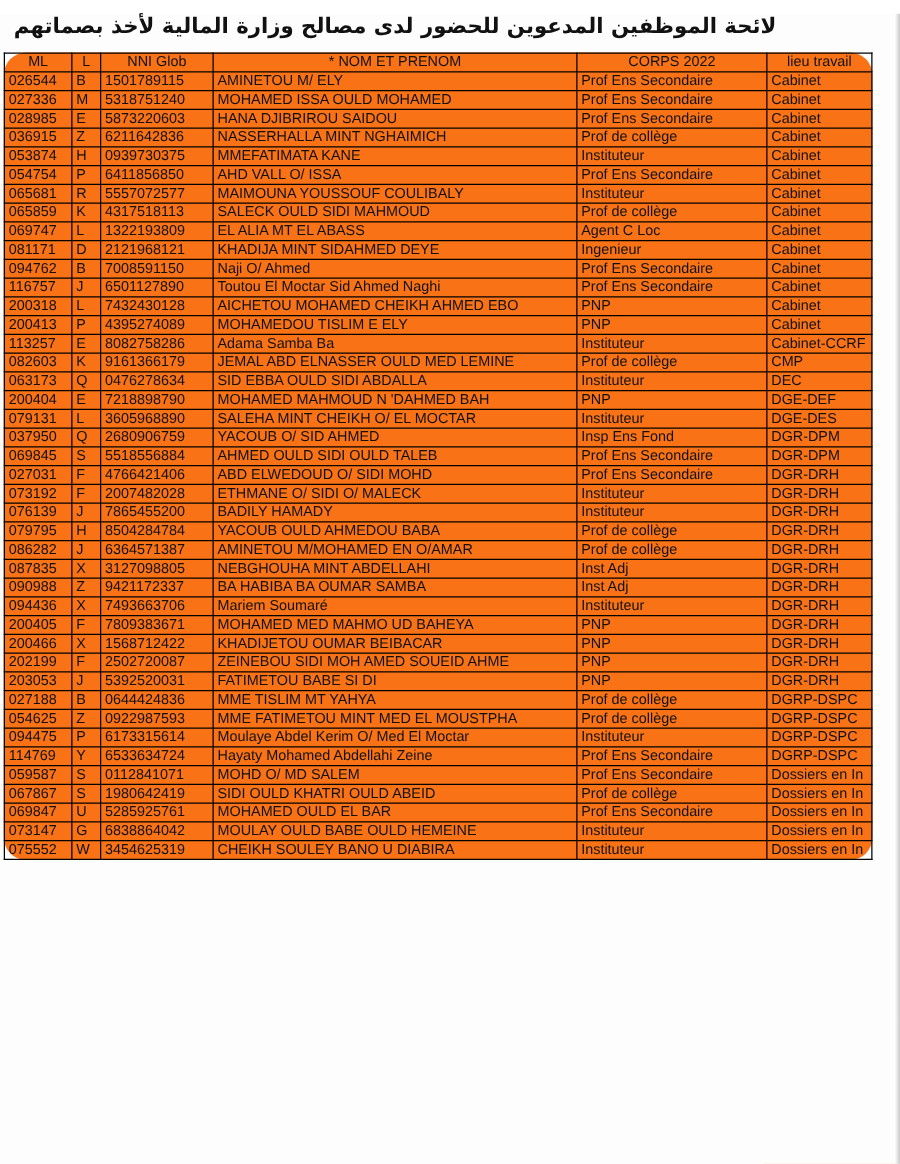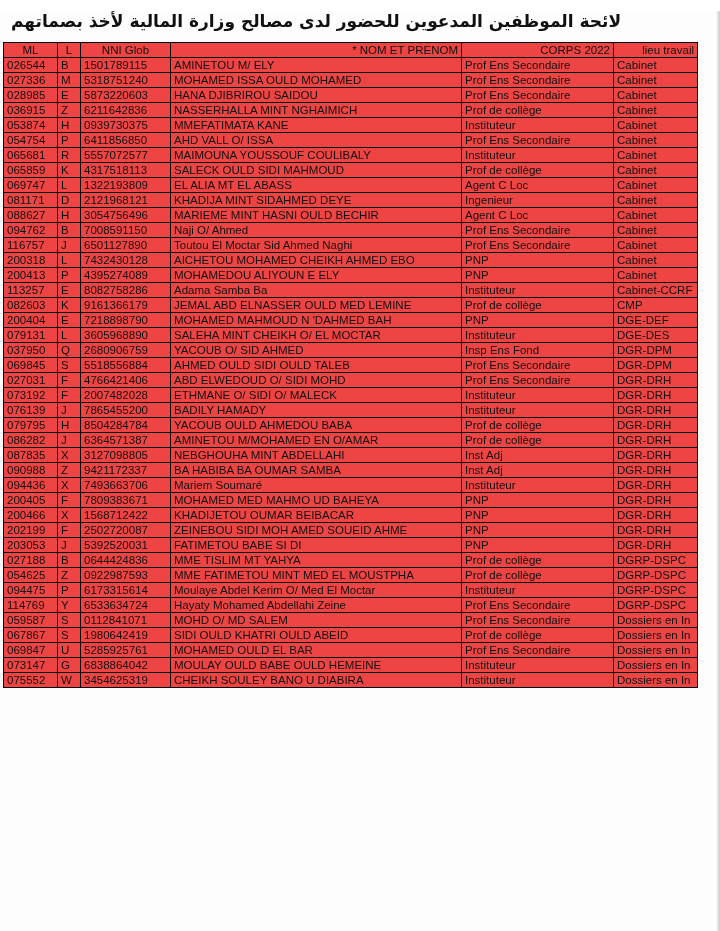--- a/index.html
+++ b/index.html
@@ -27,21 +27,22 @@
     font-weight: 700;
     color: #111;
     letter-spacing: 0px;
     font-family: "DejaVu Sans", "Liberation Sans", sans-serif;
   }
   table.emp {
     border-collapse: collapse;
     table-layout: fixed;
     width: 694px;
     margin: 8px 0 0 3px;
-    background: #ef4444;
+    background: #f97316;
+    border-radius: 18px;
   }
   table.emp th, table.emp td {
     border: 1.6px solid #000;
     height: 14px;
     line-height: 14px;
     padding: 0 3px;
     font-size: 11.5px;
     color: #111;
     white-space: nowrap;
     overflow: hidden;
@@ -49,21 +50,21 @@
   table.emp th { font-weight: normal; }
   
   col.c0 { width: 54px; }
   col.c1 { width: 23px; }
   col.c2 { width: 90px; }
   col.c3 { width: 291px; }
   col.c4 { width: 152px; }
   col.c5 { width: 84px; }
   
   th.c0, th.c1, th.c2 { text-align: center; }
-  th.c3, th.c4, th.c5 { text-align: right; }
+  th.c3, th.c4, th.c5 { text-align: center; }
   
   td { text-align: left; }
   td.c1 { padding-left: 2px; }
 </style>
 </head>
 <body>
 
 <div class="page">
   <h1 class="title">لائحة الموظفين المدعوين للحضور لدى مصالح وزارة المالية لأخذ بصماتهم</h1>
 
@@ -161,28 +162,20 @@
         </tr>
         <tr>
           <td class="c0">081171</td>
           <td class="c1">D</td>
           <td class="c2">2121968121</td>
           <td class="c3">KHADIJA MINT SIDAHMED DEYE</td>
           <td class="c4">Ingenieur</td>
           <td class="c5">Cabinet</td>
         </tr>
         <tr>
-          <td class="c0">088627</td>
-          <td class="c1">H</td>
-          <td class="c2">3054756496</td>
-          <td class="c3">MARIEME MINT HASNI OULD BECHIR</td>
-          <td class="c4">Agent C Loc</td>
-          <td class="c5">Cabinet</td>
-        </tr>
-        <tr>
           <td class="c0">094762</td>
           <td class="c1">B</td>
           <td class="c2">7008591150</td>
           <td class="c3">Naji O/ Ahmed</td>
           <td class="c4">Prof Ens Secondaire</td>
           <td class="c5">Cabinet</td>
         </tr>
         <tr>
           <td class="c0">116757</td>
           <td class="c1">J</td>
@@ -196,39 +189,47 @@
           <td class="c1">L</td>
           <td class="c2">7432430128</td>
           <td class="c3">AICHETOU MOHAMED CHEIKH AHMED EBO</td>
           <td class="c4">PNP</td>
           <td class="c5">Cabinet</td>
         </tr>
         <tr>
           <td class="c0">200413</td>
           <td class="c1">P</td>
           <td class="c2">4395274089</td>
-          <td class="c3">MOHAMEDOU ALIYOUN E ELY</td>
+          <td class="c3">MOHAMEDOU TISLIM E ELY</td>
           <td class="c4">PNP</td>
           <td class="c5">Cabinet</td>
         </tr>
         <tr>
           <td class="c0">113257</td>
           <td class="c1">E</td>
           <td class="c2">8082758286</td>
           <td class="c3">Adama Samba Ba</td>
           <td class="c4">Instituteur</td>
           <td class="c5">Cabinet-CCRF</td>
         </tr>
         <tr>
           <td class="c0">082603</td>
           <td class="c1">K</td>
           <td class="c2">9161366179</td>
           <td class="c3">JEMAL ABD ELNASSER OULD MED LEMINE</td>
           <td class="c4">Prof de collège</td>
           <td class="c5">CMP</td>
+        </tr>
+        <tr>
+          <td class="c0">063173</td>
+          <td class="c1">Q</td>
+          <td class="c2">0476278634</td>
+          <td class="c3">SID EBBA OULD SIDI ABDALLA</td>
+          <td class="c4">Instituteur</td>
+          <td class="c5">DEC</td>
         </tr>
         <tr>
           <td class="c0">200404</td>
           <td class="c1">E</td>
           <td class="c2">7218898790</td>
           <td class="c3">MOHAMED MAHMOUD N 'DAHMED BAH</td>
           <td class="c4">PNP</td>
           <td class="c5">DGE-DEF</td>
         </tr>
         <tr>

